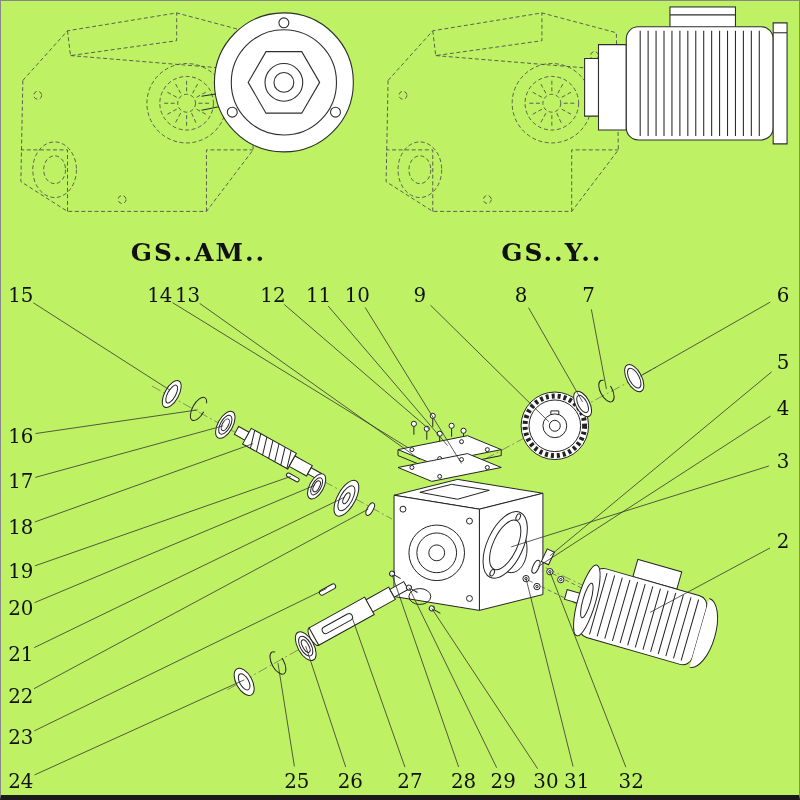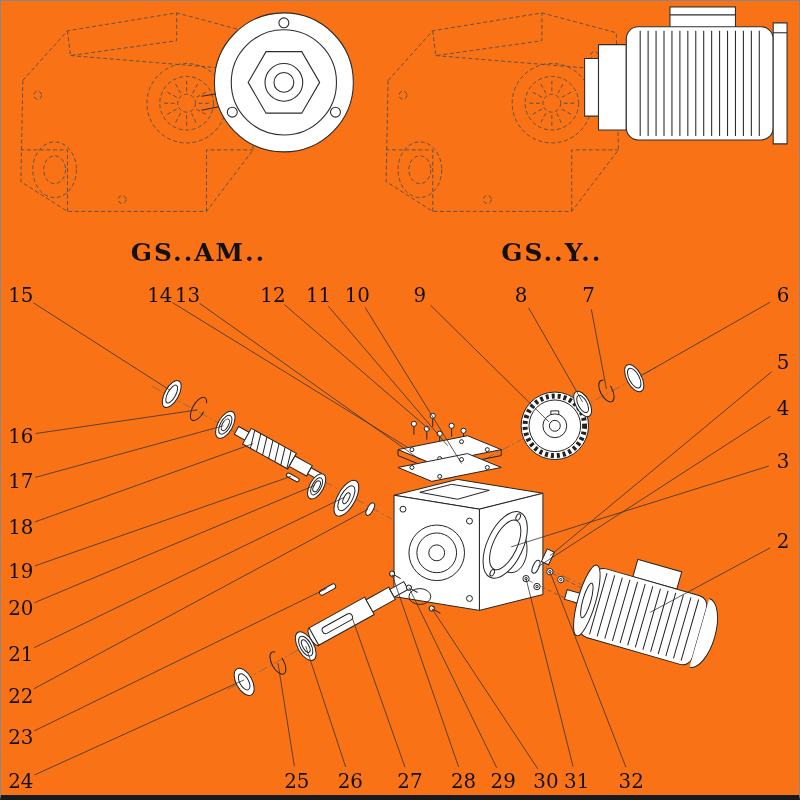--- a/index.html
+++ b/index.html
@@ -1,18 +1,18 @@
 <!DOCTYPE html>
 <html><head>
 <meta charset="utf-8">
 <style>
   html,body { margin:0; padding:0; background:#fff; }
   .frame {
     position:relative; width:800px; height:800px; box-sizing:border-box;
-    background:#f97316; border:1px solid #888; border-bottom:5px solid #1a1a1a;
+    background:#bef264; border:1px solid #888; border-bottom:5px solid #1a1a1a;
     font-family:"DejaVu Serif", serif;
   }
   svg { display:block; }
   .ghost { stroke:#4d4d4d; stroke-width:0.9; fill:none; stroke-dasharray:4 2.6; }
   .solid { stroke:#2e2e2e; stroke-width:1.1; fill:none; }
   .part  { stroke:#222222; stroke-width:1; fill:none; }
   .axis  { stroke:#666666; stroke-width:0.7; fill:none; stroke-dasharray:10 3 2 3; }
   .dash  { stroke:#555555; stroke-width:0.8; fill:none; stroke-dasharray:4 3; }
   #leader-lines line { stroke:#333333; stroke-width:0.8; }
   #callout-labels text {

